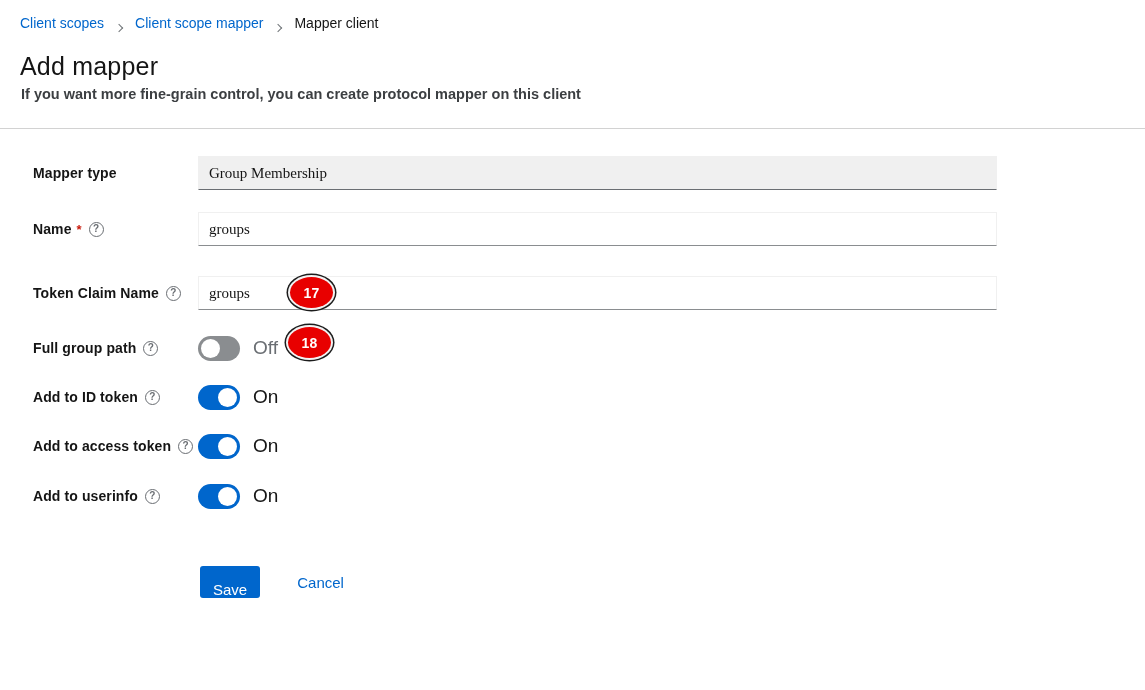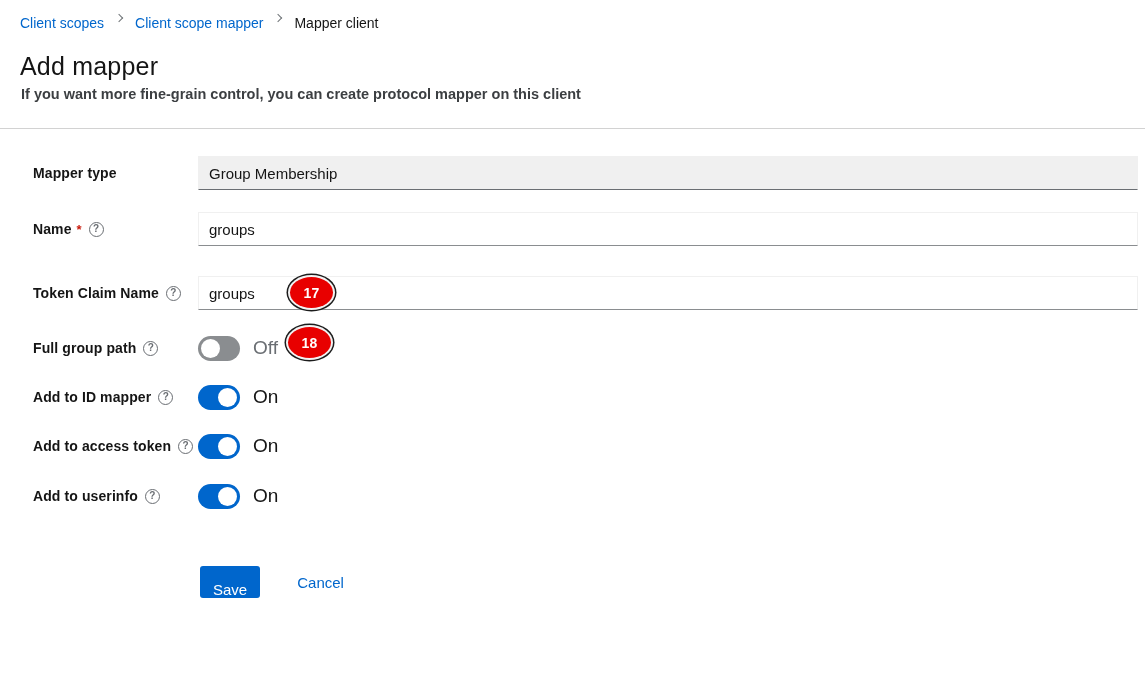--- a/index.html
+++ b/index.html
@@ -8,21 +8,21 @@
     position:relative;
     background:#ffffff;
     font-family:"Liberation Sans", sans-serif;
     color:#151515;
     overflow:hidden;
   }
 
   
   .breadcrumb {
     position:absolute; left:20px; top:15px;
-    display:flex; align-items:flex-start;
+    display:flex; align-items:flex-end;
     font-size:14px; line-height:16px;
   }
   .crumb-link { color:#0066cc; cursor:pointer; text-decoration:none; }
   .crumb-current { color:#151515; }
   .crumb-sep {
     display:inline-block; width:6px; height:6px;
     border-top:1.6px solid #6f7377; border-right:1.6px solid #6f7377;
     transform:rotate(45deg);
     margin:0 13px 0 12px;
   }
@@ -57,24 +57,24 @@
   .required-star { color:#c9190b; margin-left:5px; font-weight:700; font-size:13px; }
   .help-icon {
     display:inline-flex; align-items:center; justify-content:center;
     width:15px; height:15px; margin-left:7px; flex:none;
     border:1.2px solid #6a6e73; border-radius:50%;
     color:#6a6e73; font-size:10px; font-weight:700; line-height:1;
     cursor:pointer;
   }
 
   .text-input {
-    width:940px; height:34px;
+    width:799px; height:34px;
     border:1px solid #f0f0f0; border-bottom:1px solid #8a8d90;
     background:#ffffff; color:#151515;
-    font-family:Liberation Sans, sans-serif;
+    font-family:Liberation Serif, serif;
     font-size:15px; padding:0 10px; outline:none;
   }
   .text-input.readonly {
     background:#f0f0f0; border-color:#f0f0f0; border-bottom-color:#6a6e73;
   }
 
   
   .switch {
     position:relative; width:42px; height:25px; border-radius:13px;
     background:#8a8d90; cursor:pointer; flex:none;
@@ -163,21 +163,21 @@
       <span class="help-icon">?</span>
     </div>
     <div class="switch">
       <div class="knob"></div>
     </div>
     <span class="switch-state state-off">Off</span>
   </div>
 
   <div class="form-row row-5">
     <div class="field-label">
-      <span>Add to ID mapper</span>
+      <span>Add to ID token</span>
       <span class="help-icon">?</span>
     </div>
     <div class="switch on">
       <div class="knob"></div>
     </div>
     <span class="switch-state state-on">On</span>
   </div>
 
   <div class="form-row row-6">
     <div class="field-label">

